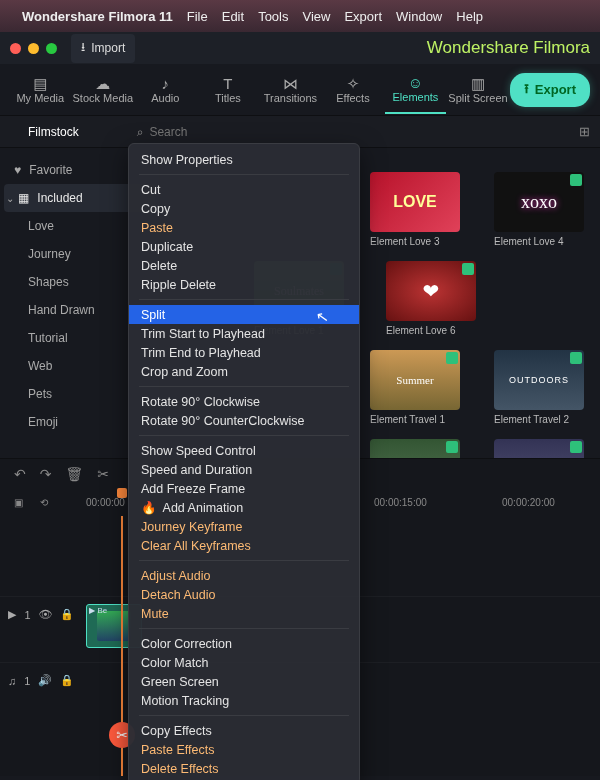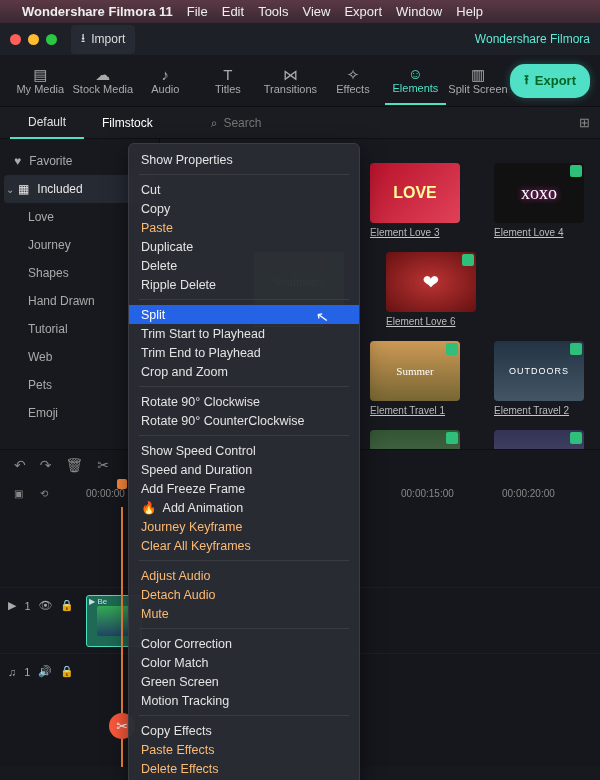--- a/index.html
+++ b/index.html
@@ -1,30 +1,30 @@
 <!DOCTYPE html>
 <html><head>
 <meta charset="utf-8">
 <style>
 * { margin:0; padding:0; box-sizing:border-box; font-family:-apple-system,BlinkMacSystemFont,"Segoe UI",sans-serif; -webkit-font-smoothing:antialiased; }
 body { width:600px; height:780px; background:#17191f; color:#c8c8c8; overflow:hidden; position:relative; font-size:13px; }
 
 
-.mac-menubar { height:23px; background:linear-gradient(#5a3944,#3a2832); display:flex; align-items:center; padding:0 10px; font-size:13px; color:#eee; }
+.mac-menubar { height:32px; background:linear-gradient(#5a3944,#3a2832); display:flex; align-items:center; padding:0 10px; font-size:13px; color:#eee; }
 .mac-menubar .apple { margin-right:12px; font-size:14px; }
 .mac-menubar .app { font-weight:600; margin-right:14px; }
 .mac-menubar .mitem { margin-right:14px; }
 
 
 .titlebar { height:32px; background:#1d2027; display:flex; align-items:center; padding:0 10px; }
 .traffic { display:flex; gap:7px; margin-right:14px; }
 .traffic span { width:11px; height:11px; border-radius:50%; display:inline-block; }
 .tl-close{background:#ff5f57;} .tl-min{background:#febc2e;} .tl-max{background:#28c840;}
 .import-btn { background:#262a33; border-radius:4px; padding:4px 10px; display:flex; align-items:center; gap:6px; font-size:12px; color:#ddd; }
-.titlebar .brand { margin-left:auto; color:#5eead4; font-size:12px; }
+.titlebar .brand { margin-left:auto; color:#bef264; font-size:17px; }
 
 
 .maintoolbar { height:52px; background:#17191f; border-bottom:1px solid #0e0f12; display:flex; align-items:center; padding:0 10px; gap:2px; }
 .maintoolbar .mtab { display:flex; flex-direction:column; align-items:center; justify-content:center; width:64px; height:48px; font-size:11px; color:#aaa; cursor:pointer; }
 .maintoolbar .mtab.active { color:#4ee0c4; border-bottom:2px solid #4ee0c4; }
 .maintoolbar .mtab .mticon { width:20px; height:16px; display:flex; align-items:center; justify-content:center; font-size:15px; }
 .export-btn { margin-left:auto; background:#4fe0c5; color:#062; font-weight:600; border-radius:15px; padding:6px 14px; display:flex; align-items:center; gap:6px; font-size:13px; box-shadow:0 0 8px rgba(79,224,197,.3); }
 
 
 .subbar { height:32px; display:flex; align-items:center; padding:0 10px; background:#1a1c22; border-bottom:1px solid #0e0f12; }
@@ -36,37 +36,37 @@
 
 
 .content { display:flex; height:310px; background:#17191f; }
 .sidebar { width:160px; border-right:1px solid #0e0f12; padding-top:8px; }
 .sideitem { height:28px; display:flex; align-items:center; padding-left:28px; font-size:12px; color:#aaa; position:relative; }
 .sideitem.fav { padding-left:14px; gap:8px; }
 .sideitem.inc { padding-left:14px; gap:8px; background:#262a33; color:#e8e8e8; border-radius:4px; margin:0 4px; }
 .sideitem .chev { position:absolute; left:2px; font-size:10px; color:#aaa; }
 .thumbgrid { flex:1; padding:10px 0 0 10px; display:flex; flex-direction:column; gap:14px; overflow:hidden; }
 .thumbrow { display:flex; gap:18px; }
-.thumbcol { width:114px;text-decoration:underline; }
+.thumbcol { width:114px; }
 .thumb { width:90px; height:60px; border-radius:4px; background:#333; position:relative; overflow:hidden; }
 .thumb .dl { position:absolute; top:2px; right:2px; width:12px; height:12px; background:#2ec07a; border-radius:2px; }
 .thumblabel { font-size:10px; color:#bbb; margin-top:4px; text-align:left; white-space:nowrap; }
 
 
 .tltoolbar { height:30px; border-top:1px solid #0e0f12; display:flex; align-items:center; gap:14px; padding:0 14px; color:#888; background:#15171c; }
 .tltoolbar span { font-size:14px; }
 .tlruler { height:28px; display:flex; align-items:center; padding-left:86px; gap:10px; background:#15171c; font-size:10px; color:#888; position:relative; }
 .tlruler .tick { position:absolute; }
 .tlruler .playhead-head { position:absolute; left:117px; top:0; width:10px; height:10px; background:#ff8a3d; border-radius:2px; }
 .tracks { background:#15171c; height:260px; position:relative; }
 .playhead { position:absolute; left:121px; top:0; bottom:0; width:2px; background:#ff8a3d; z-index:2; }
 .scissors { position:absolute; left:109px; top:206px; width:26px; height:26px; border-radius:50%; background:#ff5a3d; color:#fff; display:flex; align-items:center; justify-content:center; z-index:3; font-size:14px; }
 .track { height:36px; display:flex; align-items:center; padding-left:8px; gap:10px; border-top:1px solid #1d1f24; }
 .trackhdr { display:flex; gap:8px; align-items:center; color:#aaa; font-size:11px; width:70px; }
-.clip { position:absolute; left:86px; top:88px; width:56px; height:52px; background:#1f6a55; border:1px solid #4ee0c4; border-radius:3px; display:flex; align-items:center; justify-content:center; font-size:10px; color:#cde; overflow:hidden; }
+.clip { position:absolute; left:86px; top:88px; width:56px; height:44px; background:#1f6a55; border:1px solid #4ee0c4; border-radius:3px; display:flex; align-items:center; justify-content:center; font-size:10px; color:#cde; overflow:hidden; }
 .clip .cimg { width:34px; height:30px; background:linear-gradient(#3a5,#246); border-radius:2px; }
 
 
 .ctxmenu { position:absolute; left:128px; top:143px; width:232px; background:rgba(42,44,52,0.97); border:1px solid #3a3c42; border-radius:6px; box-shadow:0 8px 24px rgba(0,0,0,.5); padding:6px 0; z-index:50; }
 .ctxitem { height:19px; display:flex; align-items:center; padding:0 12px; font-size:12.5px; color:#e4e4e4; position:relative; }
 .ctxitem.disabled { color:#fdba74; }
 .ctxitem.selected { background:#2463e6; color:#fff; }
 .ctxsep { height:1px; background:#3a3c42; margin:5px 10px; }
 .ctxitem .fire { margin-right:6px; }
 .cursor { position:absolute; left:316px; top:308px; z-index:60; font-size:15px; color:#fff; transform:rotate(-10deg); }
@@ -148,21 +148,20 @@
       <div class="mticon">▥</div>
       <span>Split Screen</span>
     </div>
   <div class="export-btn">
     <span>⭱</span>
     <span>Export</span>
   </div>
 </div>
 
 <div class="subbar">
-  <div class="subtab active">Default</div>
   <div class="subtab">Filmstock</div>
   <div class="searchwrap">
     <span>⌕</span>
     <input placeholder="Search" style="">
   </div>
   <span class="gridicon">⊞</span>
 </div>
 
 <div class="content">
   <div class="sidebar">
@@ -245,21 +244,21 @@
   <span>↶</span>
   <span>↷</span>
   <span>🗑</span>
   <span>✂</span>
 </div>
 <div class="tlruler">
   <span style="position:absolute;left:14px">▣</span>
   <span style="position:absolute;left:40px">⟲</span>
   <span class="tick" style="left:86px">00:00:00</span>
   <span class="playhead-head"></span>
-  <span class="tick" style="left:401px">00:00:15:00</span>
+  <span class="tick" style="left:374px">00:00:15:00</span>
   <span class="tick" style="left:502px">00:00:20:00</span>
 </div>
 <div class="tracks">
   <div class="playhead"></div>
   <div class="scissors">✂</div>
   <div style="height:80px"></div>
   <div class="track">
     <div class="trackhdr">
         <span>▶</span>
         <span>1</span>

